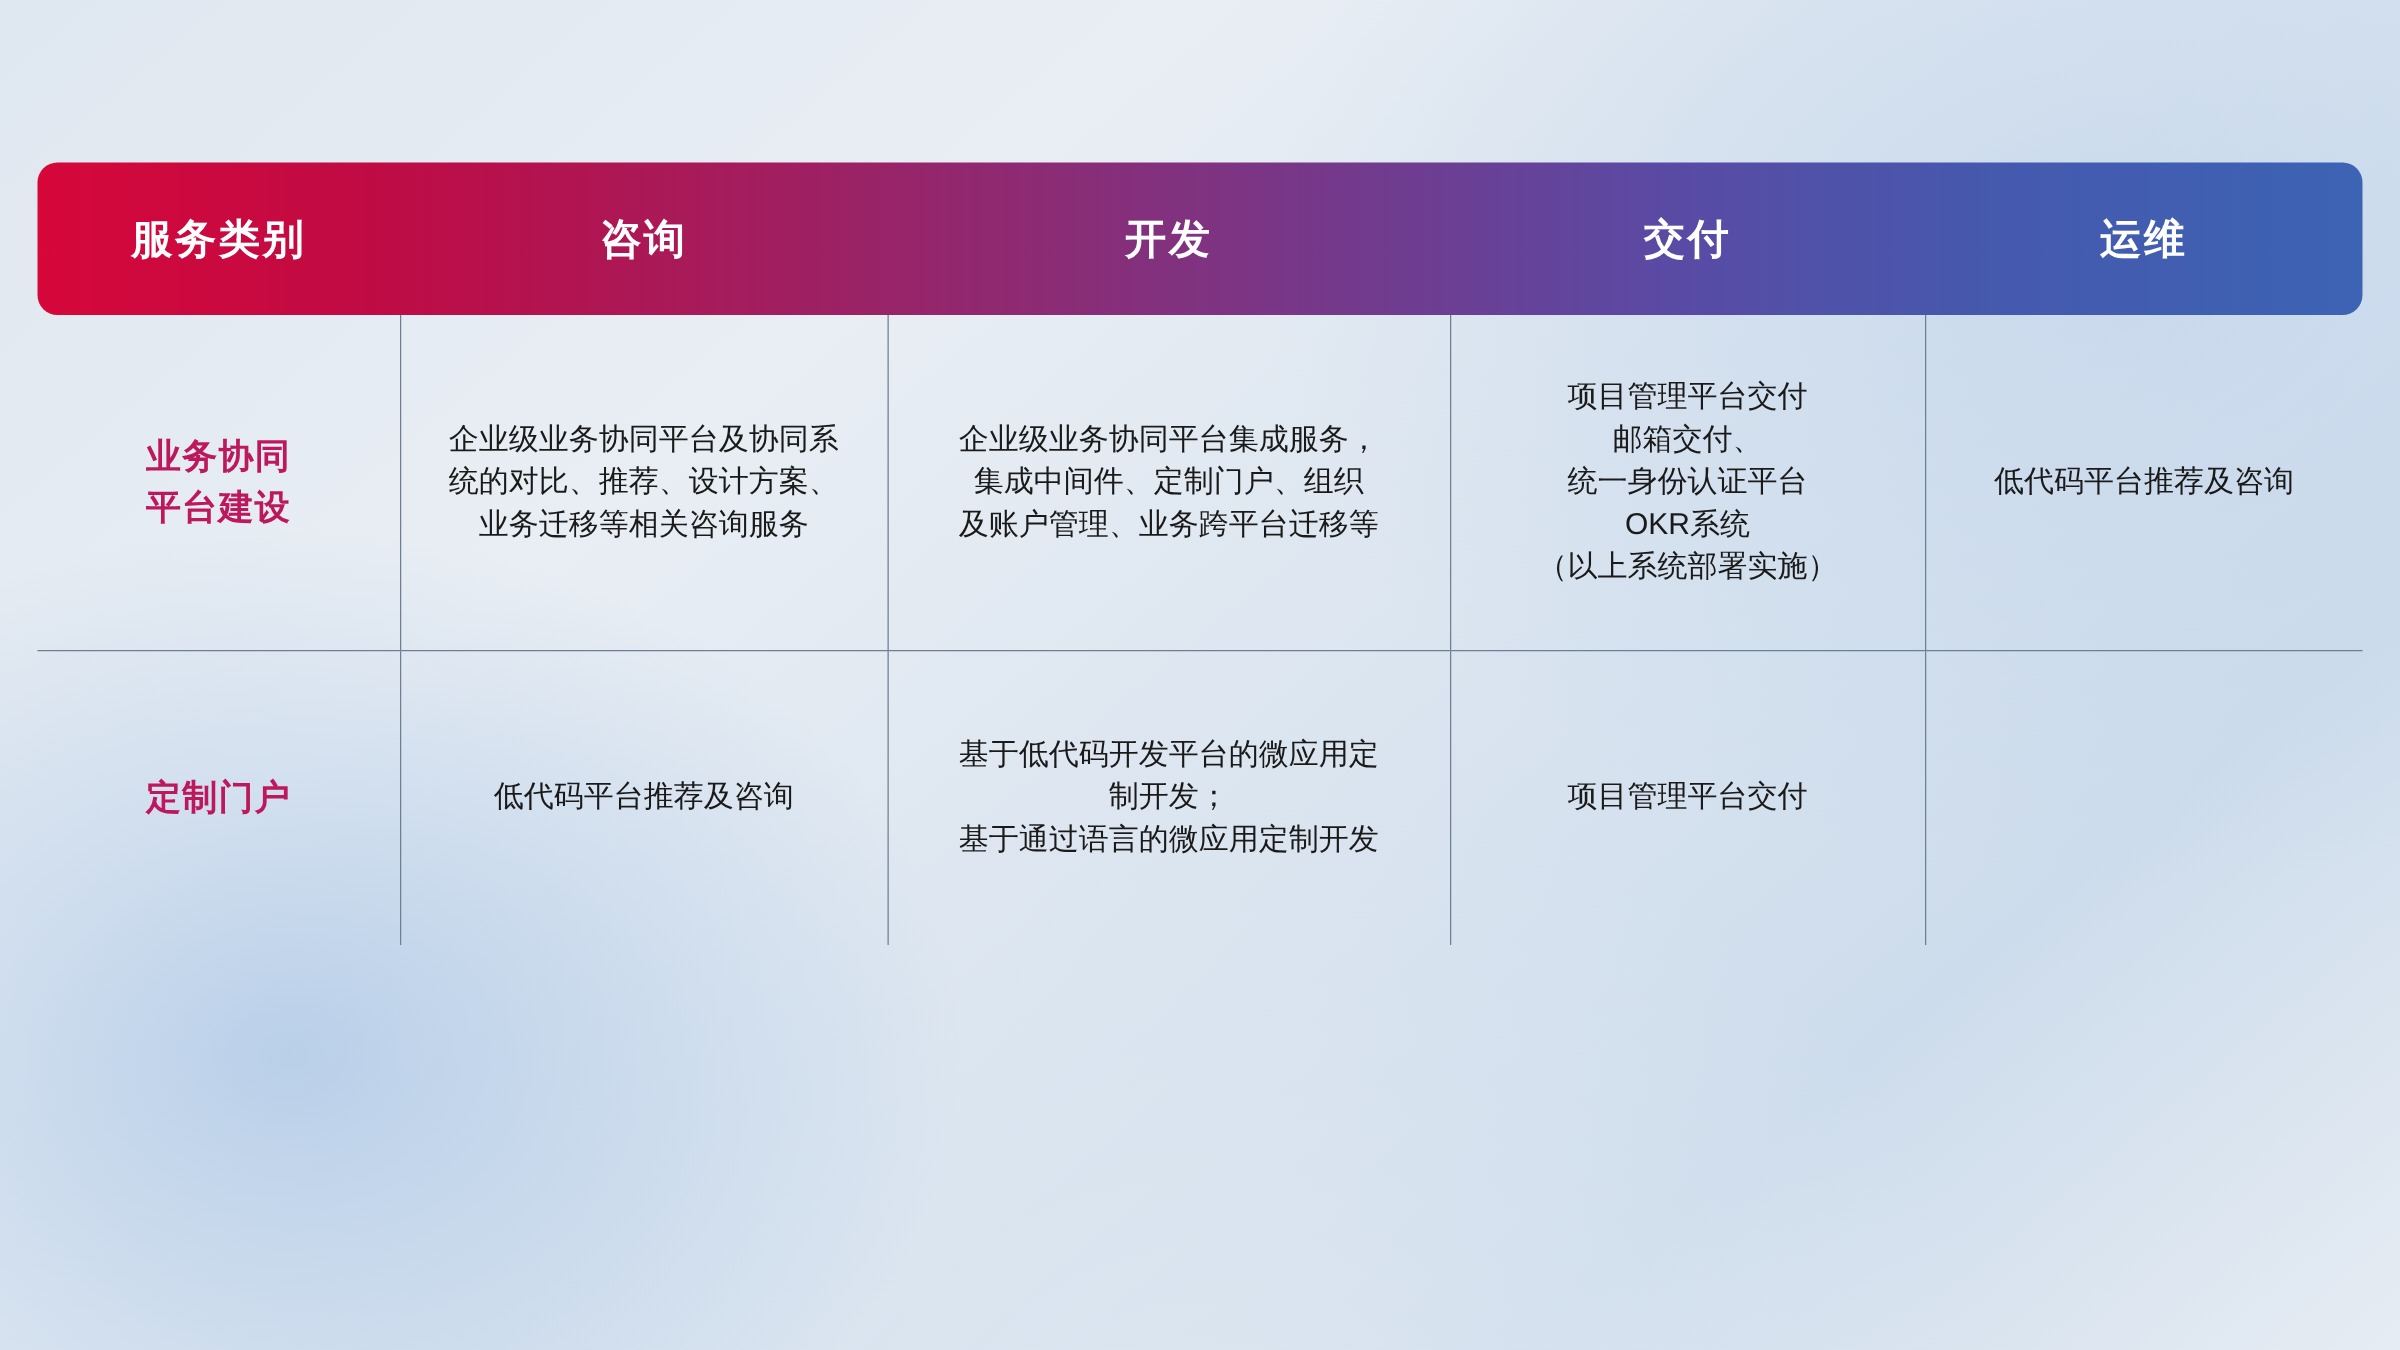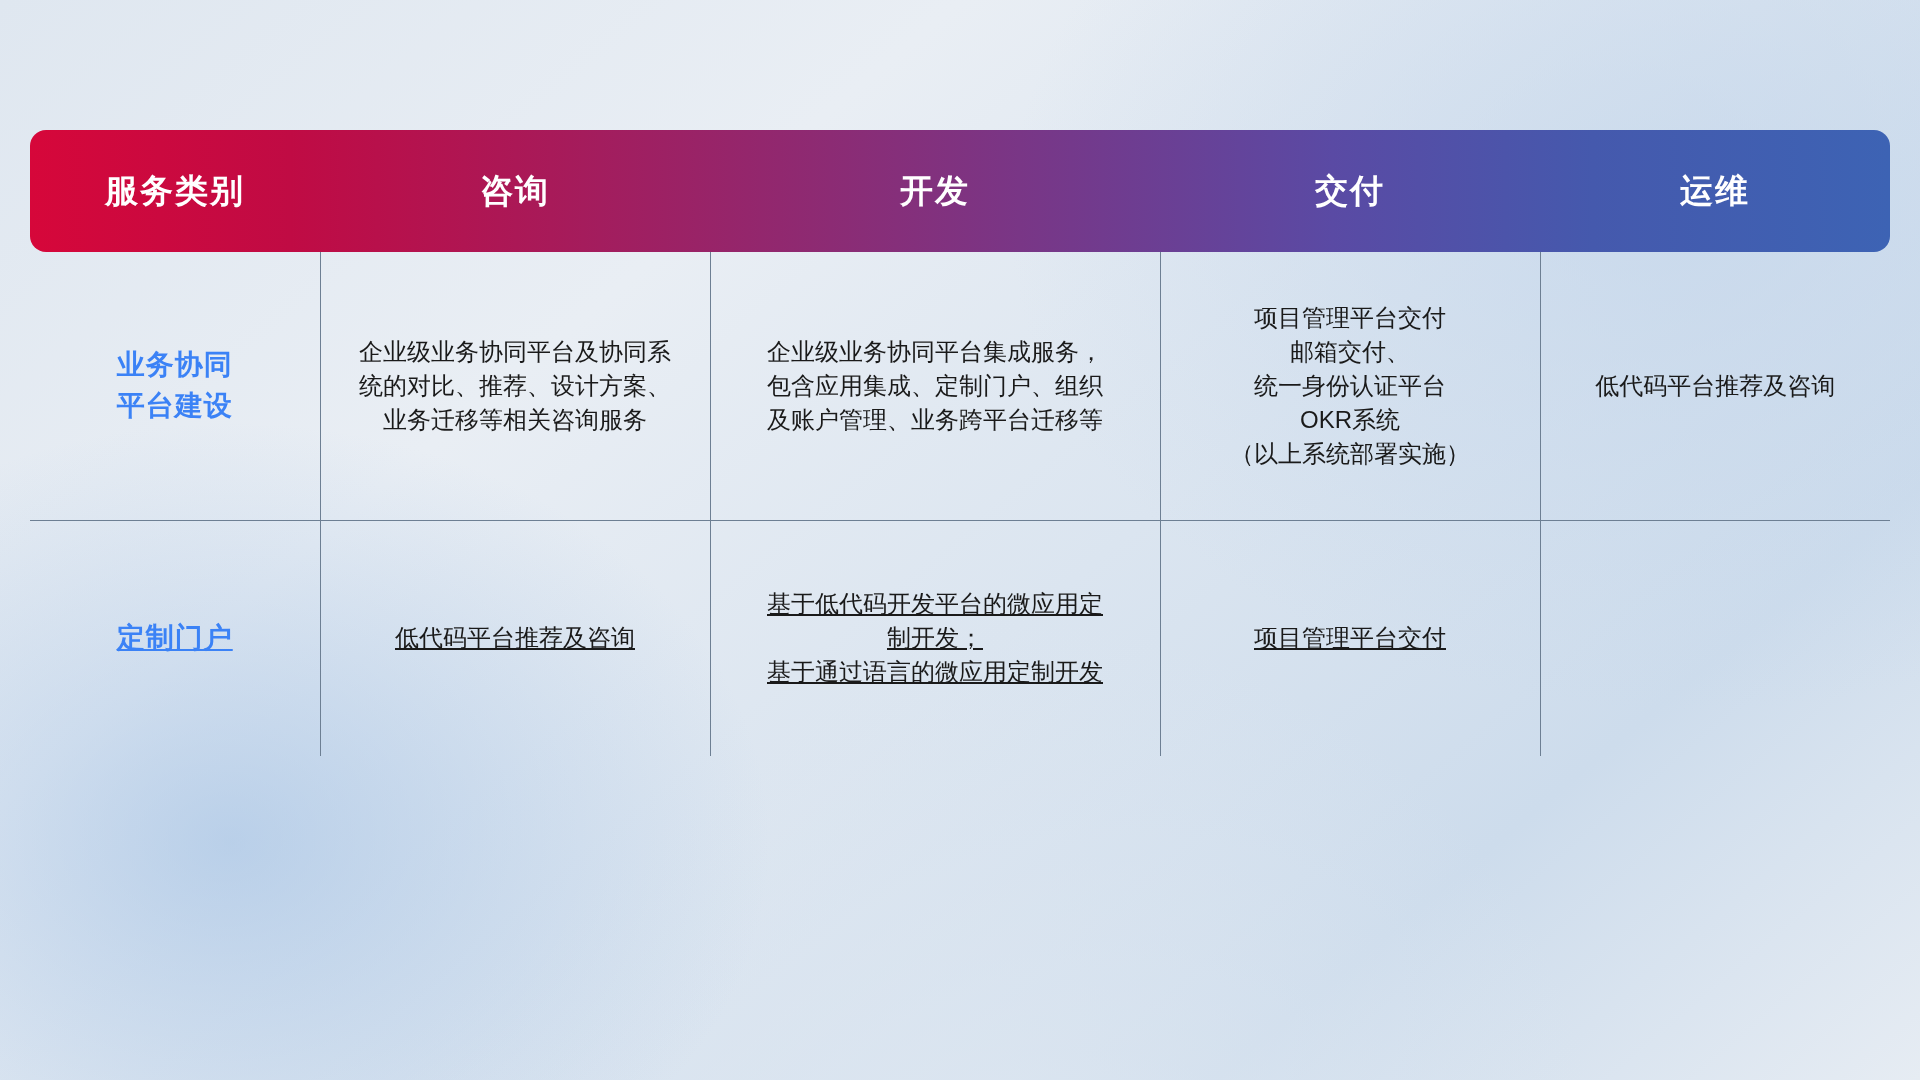--- a/index.html
+++ b/index.html
@@ -85,29 +85,28 @@
     background: transparent;
   }
   tbody tr td:first-child {
     border-left: none;
   }
   tbody tr td:last-child {
     border-right: none;
   }
   tbody tr:last-child td {
     border-bottom: none;
-    text-decoration: underline;
   }
   tbody tr:first-child td {
     border-top: none;
     margin-top: 15px;
   }
 
   td.cat {
-    color: #3b82f6;
+    color: #be185d;
     font-weight: bold;
     font-size: 28px;
     line-height: 1.45;
     letter-spacing: 1px;
   }
 
   .r1 { height: 268px; }
   .r2 { height: 212px; }
   .r3 { height: 236px; }
 
@@ -155,21 +154,21 @@
             <span class="cell-text">业务协同
 平台建设</span>
           </td>
           <td>
             <span class="cell-text">企业级业务协同平台及协同系
 统的对比、推荐、设计方案、
 业务迁移等相关咨询服务</span>
           </td>
           <td>
             <span class="cell-text">企业级业务协同平台集成服务，
-包含应用集成、定制门户、组织
+集成中间件、定制门户、组织
 及账户管理、业务跨平台迁移等</span>
           </td>
           <td>
             <span class="cell-text">项目管理平台交付
 邮箱交付、
 统一身份认证平台
 OKR系统
 （以上系统部署实施）</span>
           </td>
           <td>

